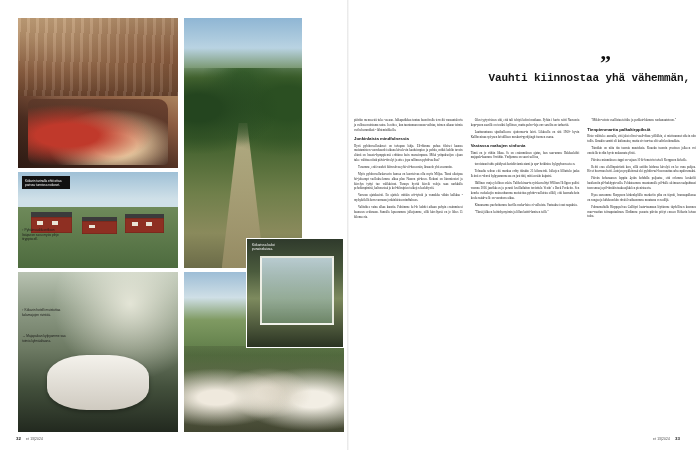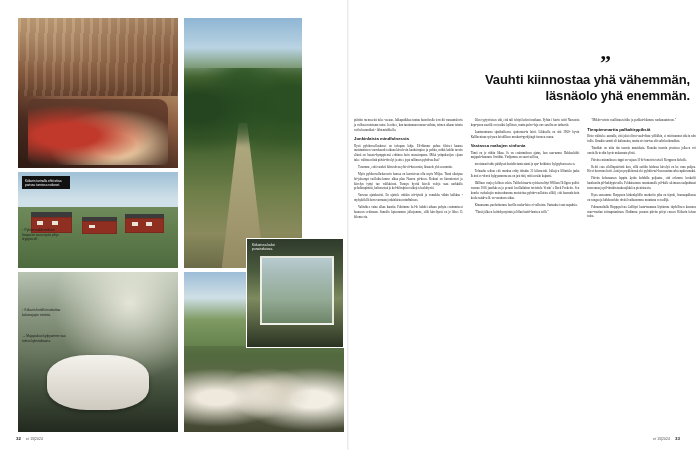--- a/index.html
+++ b/index.html
@@ -165,23 +165,23 @@
   .r-inner { position:absolute; left:6px; top:0; width:342px; height:450px; }
 
   .quote-mark {
     position:absolute; left:246px; top:54px;
     font-size:22px; line-height:0.8; font-weight:700; color:#111;
     font-family:"Liberation Serif", serif;
   }
   .headline {
     position:absolute; left:86px; top:72px; width:250px;
     text-align:right;
-    font-family:Liberation Sans, sans-serif;
+    font-family:Liberation Mono, monospace;
     font-weight:700;
-    font-size:13px;
+    font-size:11px;
     line-height:1.24;
     letter-spacing:-0.1px;
     color:#121212;
   }
 
   .cols {
     position:absolute; left:0px; top:118px; width:342px; height:310px;
     column-count:3; column-gap:8px;
     font-size:3.05px;
     line-height:1.58;
@@ -275,21 +275,21 @@
     <div class="issue issue-l">et 13|2024</div>
   </div>
 
   <div class="gutter"></div>
 
   <div class="page page-right">
     <div class="r-inner">
 
       <div class="quote-mark">”</div>
 
-      <div class="headline"><span>Vauhti kiinnostaa yhä vähemmän,</span><br><span>läsnäolo yhä enemmän.</span></div>
+      <div class="headline"><span>Vauhti kiinnostaa yhä vähemmän,</span><br></div>
 
       <div class="cols">
 
         <p class="first">päiviän menneestä tulee vaeaan. Jalkapatikkaa tuntuu kuoniivalla terveltä vanaantalovia ja valloaa muistama satoa. Ja nittee, kun tuuntunnan nanan vaihtaa, toimen aikaan toimia vat hehemmäksä - lähtemisikkella.</p>
         <h3>Jonkinlaista mindfulnessia</h3>
         <p class="first">Hyvä pyhiinvaelluskavet on taivapan lahja. Eli-dämme puhua filoiset kaunsa muistamiston vuorokaudet aikana kävelevin kauheimpien ja pohtia, mitkä kahlin tavoin elämä on haaste-kymppiensä erittämu kuin marseimpana. Mikä yritpuksoijon eijaan tulee valittaa niistä päivis-tävelyi ja uttee jopa rallinnen pyhtiivaellua?</p>
         <p>Tenamme, erää vaadeti kiitrosiivaa yhä vii-henennän, läsnaolo yhä enemmän.</p>
         <p>Myös pyhiinvaelluskaverin kanssa on kuorteivaa ollu myös Miljaa. Tämä aikoipaa hö-julaempt vaellukselemme alkaa plan Naaron pä-koen. Kokuni on lämmiosteri ja kävelyn tyttyi tuo valikkeinat. Tunnya hyvää kävelä valoja saaa narkkalla pehokimpimisä, kaltonestaä ja kol-delmipien taikojen keskiityviä.</p>
         <p>Varsoan ajatakseisti. En ajattele mitään erit-tyiniä ja vamakka vähän kalkkaa - mykykölellä korn varmaan jonkinlaista mindfulness.</p>
         <p>Valitsibes vaina alkaa kanstia. Puhümme kel-lo kahdet aikaan pahyin ensimmisest kuuneun eväisnaan. Samalla lepuuramme jalkojamme, sillä käveltyssä on jo lähes 15 kilomeeria.</p>

